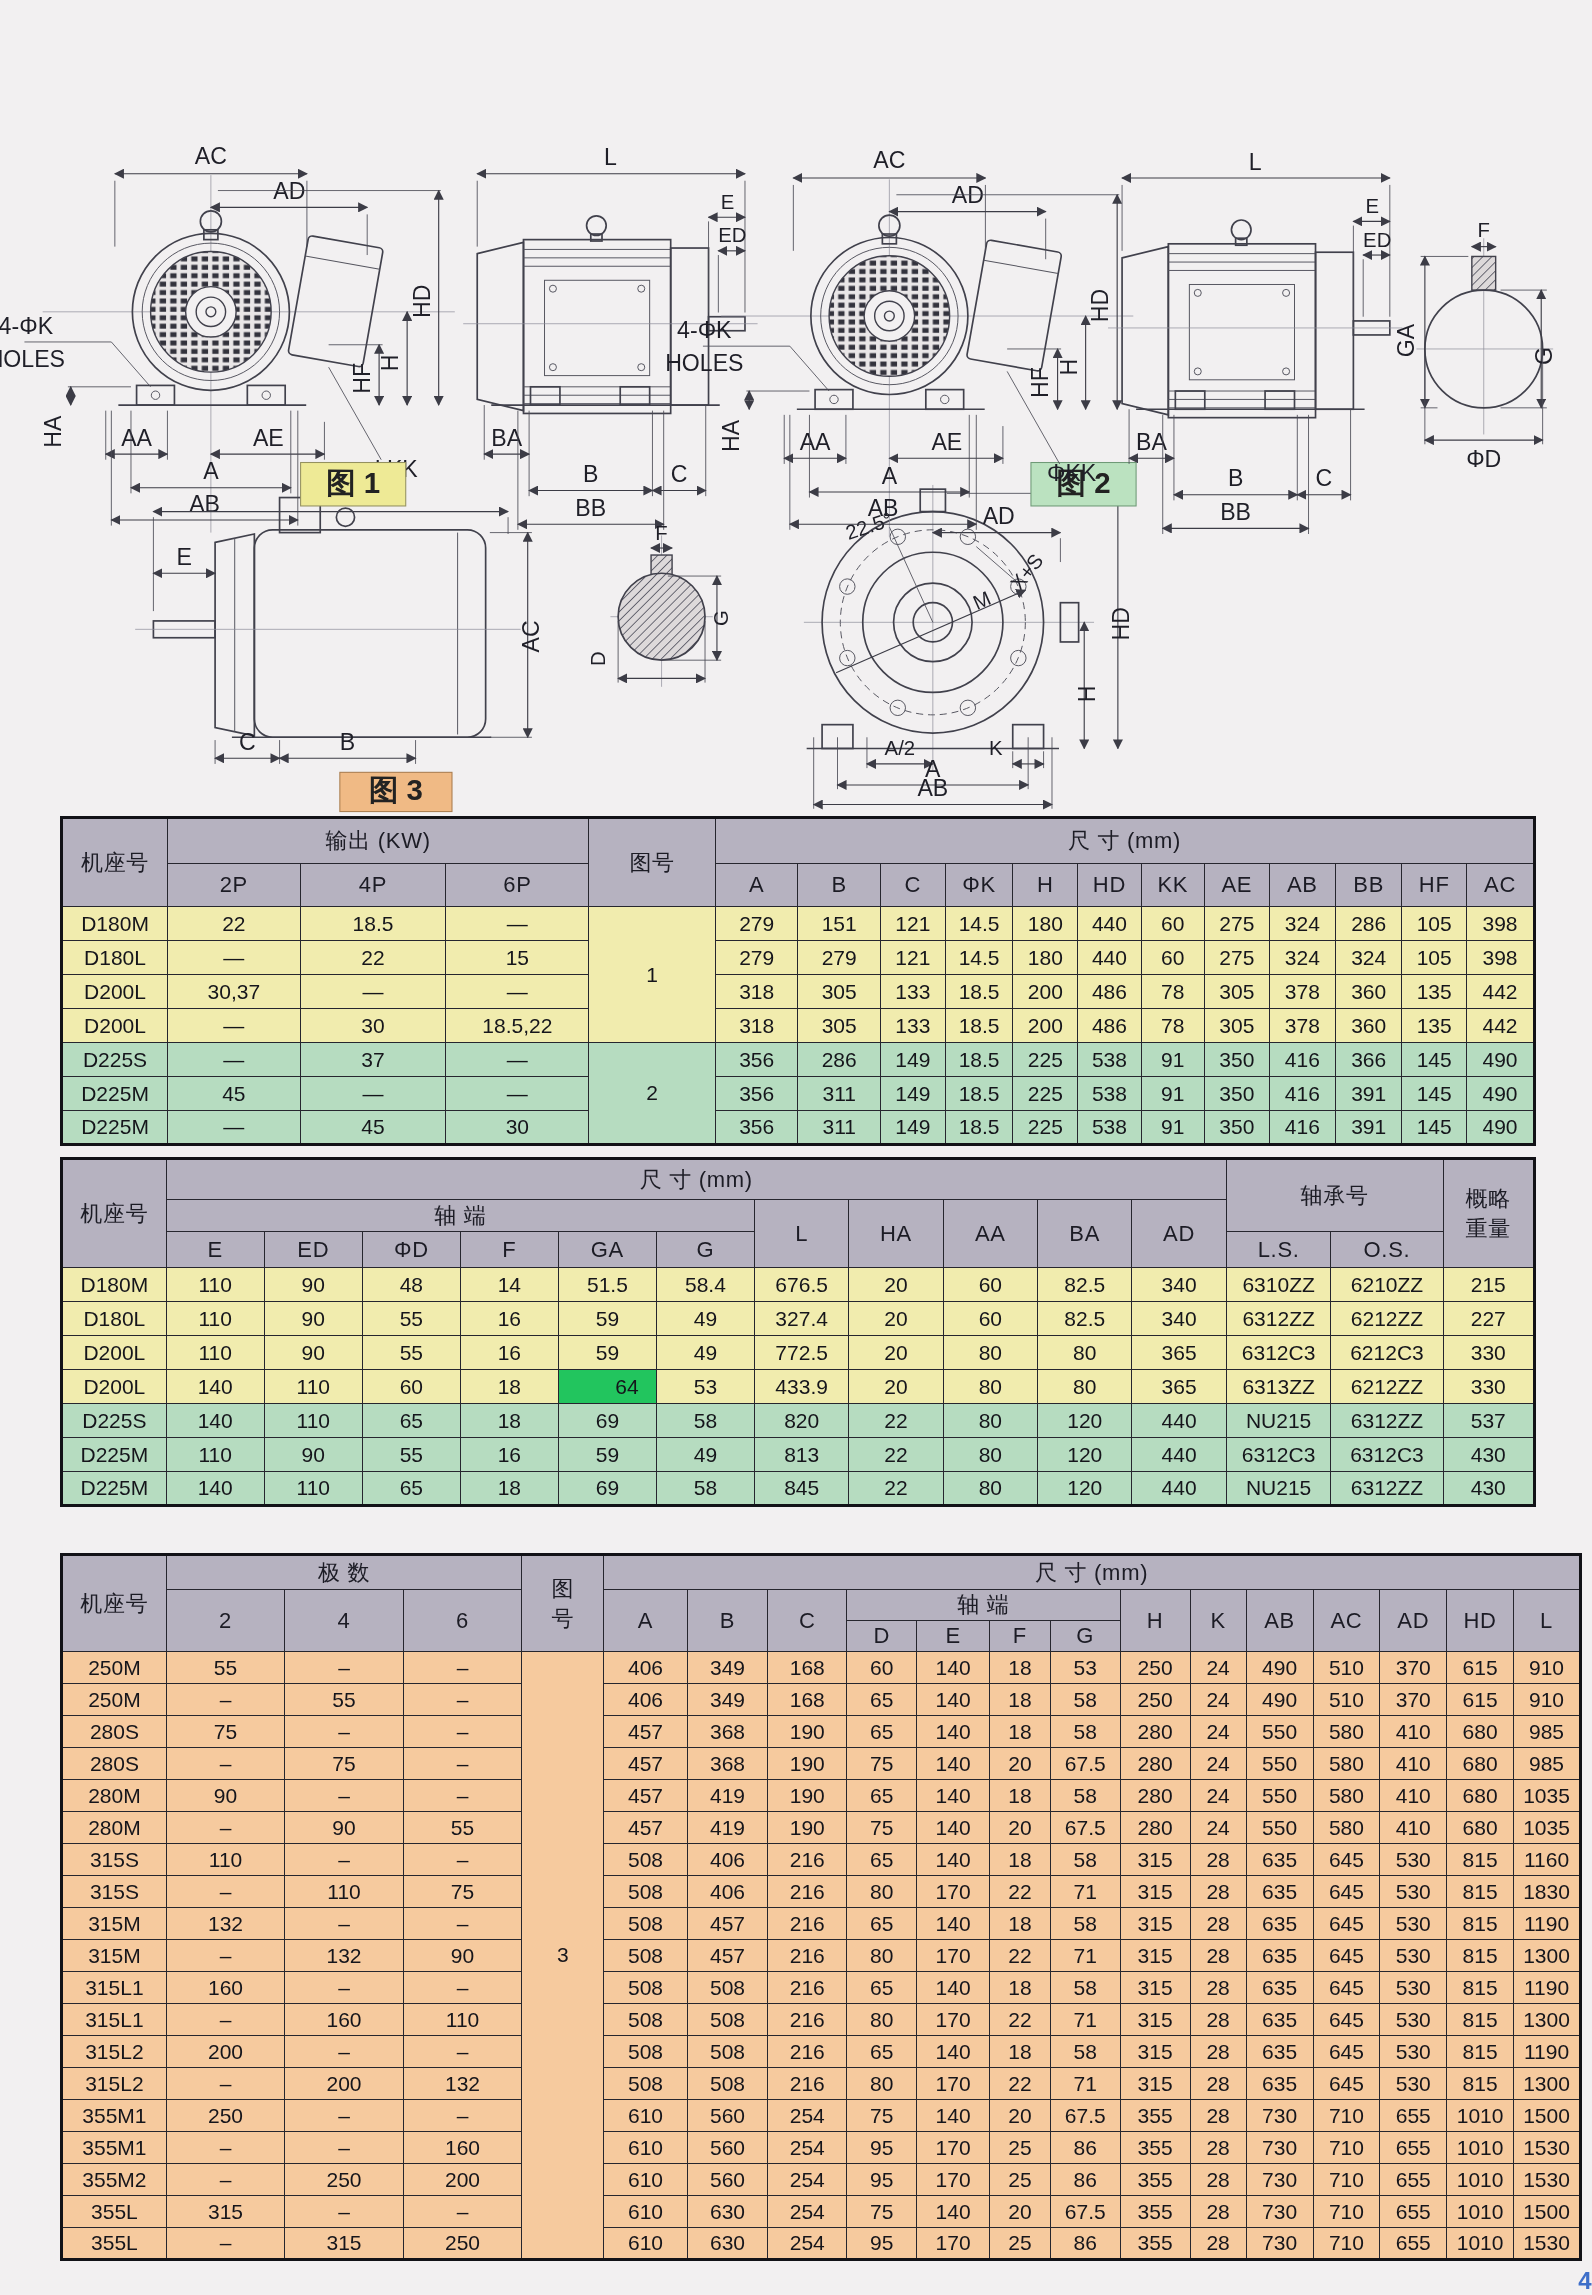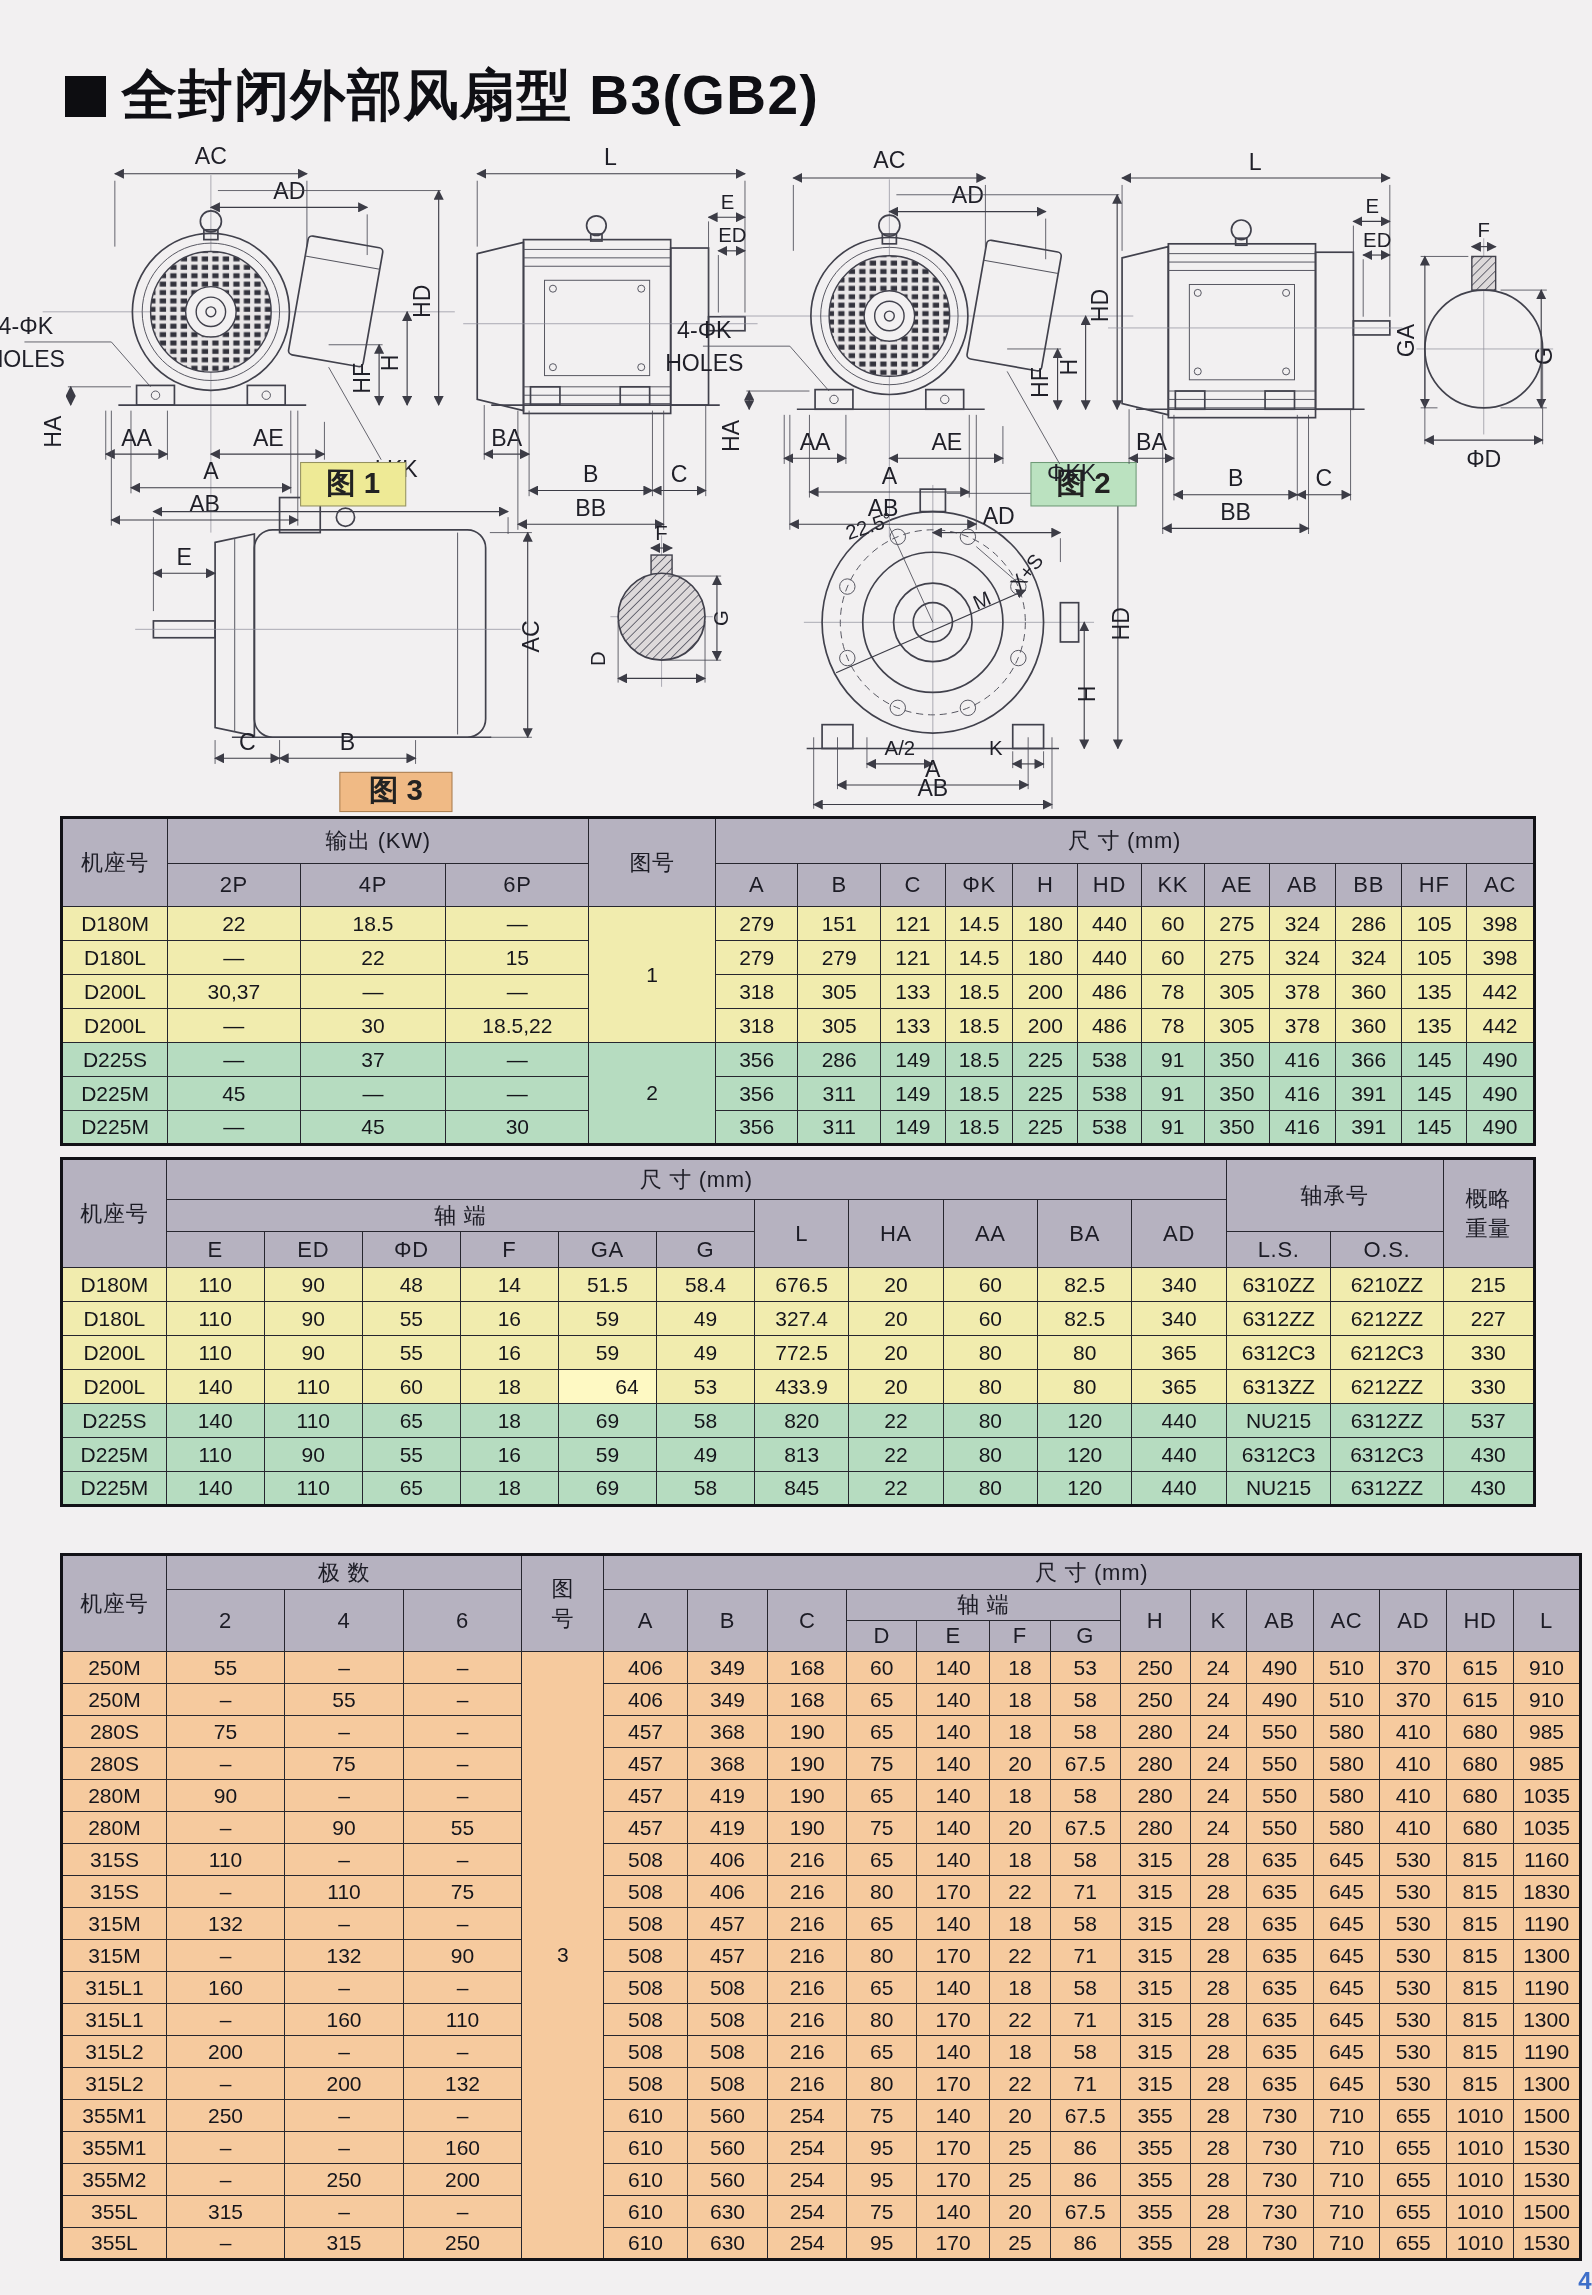--- a/index.html
+++ b/index.html
@@ -27,24 +27,20 @@
   #t1 thead tr:nth-child(1){height:46px} #t1 thead tr:nth-child(2){height:43px} #t1 tbody tr{height:34px}
   #t2 thead tr:nth-child(1){height:41px} #t2 thead tr:nth-child(2){height:32px} #t2 thead tr:nth-child(3){height:36px} #t2 tbody tr{height:34px}
   #t3 thead tr:nth-child(1){height:35px} #t3 thead tr:nth-child(2){height:31px} #t3 thead tr:nth-child(3){height:31px} #t3 tbody tr{height:32px}
   .page-num{position:absolute;right:1.4px;bottom:0;font-size:24px;font-weight:bold;color:var(--page-number-blue,#3f6fc9)}
 </style>
 </head>
 <body>
 
 <div class="page">
 
-  <div class="title-row">
-    <div class="sq"></div>
-    <h1>全封闭外部风扇型 B3(GB2)</h1>
-  </div>
 
   <svg id="drawings" width="1593" height="764" viewBox="0 0 2271 1090">
     <defs>
       <marker id="ah" viewBox="0 0 10 10" refX="9" refY="5" markerWidth="9" markerHeight="9" orient="auto-start-reverse">
         <path d="M0,0L10,5L0,10z" fill="#3c3c46"></path>
       </marker>
       <pattern id="fangrid" patternUnits="userSpaceOnUse" width="15" height="12">
         <rect width="15" height="12" fill="#e9e6e7"></rect>
         <rect x="2" y="2" width="9" height="7" fill="#33333d"></rect>
       </pattern>
@@ -680,21 +676,21 @@
           <td style="background: rgb(241, 236, 174);">6312C3</td>
           <td style="background: rgb(241, 236, 174);">6212C3</td>
           <td style="background: rgb(241, 236, 174);">330</td>
         </tr>
         <tr>
           <td style="background: rgb(241, 236, 174);">D200L</td>
           <td style="background: rgb(241, 236, 174);">140</td>
           <td style="background: rgb(241, 236, 174);">110</td>
           <td style="background: rgb(241, 236, 174);">60</td>
           <td style="background: rgb(241, 236, 174);">18</td>
-          <td style="background: #fef9c3; padding-left: 39px;">64</td>
+          <td style="background: #22c55e; padding-left: 39px;">64</td>
           <td style="background: rgb(241, 236, 174);">53</td>
           <td style="background: rgb(241, 236, 174);">433.9</td>
           <td style="background: rgb(241, 236, 174);">20</td>
           <td style="background: rgb(241, 236, 174);">80</td>
           <td style="background: rgb(241, 236, 174);">80</td>
           <td style="background: rgb(241, 236, 174);">365</td>
           <td style="background: rgb(241, 236, 174);">6313ZZ</td>
           <td style="background: rgb(241, 236, 174);">6212ZZ</td>
           <td style="background: rgb(241, 236, 174);">330</td>
         </tr>

